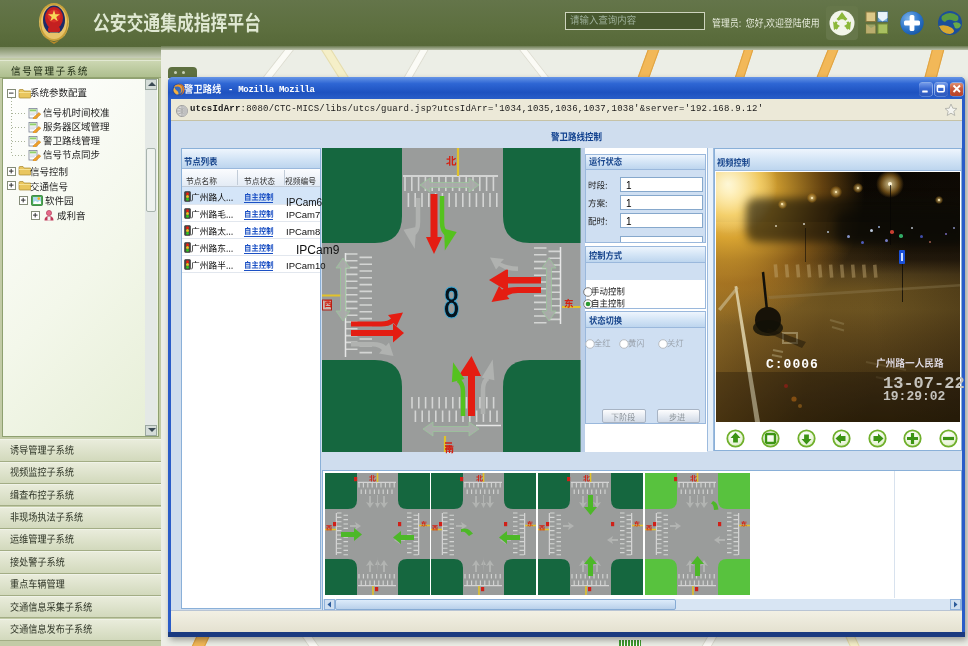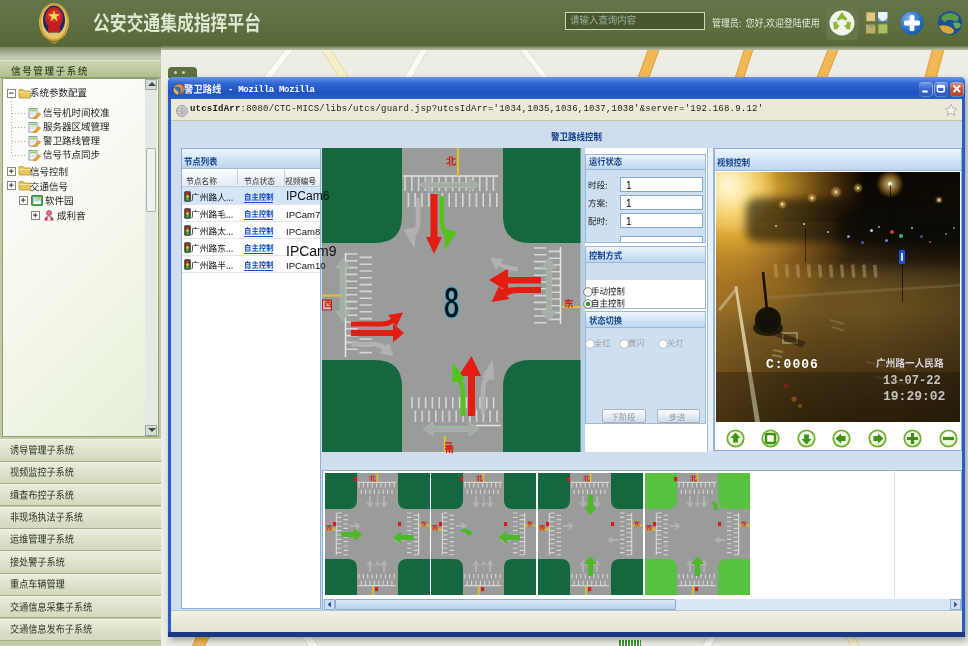--- a/index.html
+++ b/index.html
@@ -953,21 +953,21 @@
     </g>
   </svg>
 <svg style="position:absolute;left:243.5px;top:192.5px;overflow:visible;border-bottom:1px solid #1b50c4;" width="29.568" height="10.5">
     <g fill="#1b50c4" transform="translate(0,7.056) scale(0.007392,-0.0084)">
       <use href="#b81EA" x="0"></use>
       <use href="#b4E3B" x="1000"></use>
       <use href="#b63A7" x="2000"></use>
       <use href="#b5236" x="3000"></use>
     </g>
   </svg>
-<div class="abs" style="left:286px;top:189px;font-size:12px;color:#111">IPCam6</div>
+<div class="abs" style="left:286px;top:197px;font-size:10px;color:#111">IPCam6</div>
 <svg style="position:absolute;left:191px;top:209.5px;overflow:visible;" width="42.2492" height="11.5">
     <g fill="#111" transform="translate(0,7.728) scale(0.00874,-0.0092)">
       <use href="#r5E7F" x="0"></use>
       <use href="#r5DDE" x="1000"></use>
       <use href="#r8DEF" x="2000"></use>
       <use href="#r6BDB" x="3000"></use>
       <use href="#r002E" x="4000"></use>
       <use href="#r002E" x="4278"></use>
       <use href="#r002E" x="4556"></use>
     </g>
@@ -1013,21 +1013,21 @@
     </g>
   </svg>
 <svg style="position:absolute;left:243.5px;top:243.5px;overflow:visible;border-bottom:1px solid #1b50c4;" width="29.568" height="10.5">
     <g fill="#1b50c4" transform="translate(0,7.056) scale(0.007392,-0.0084)">
       <use href="#b81EA" x="0"></use>
       <use href="#b4E3B" x="1000"></use>
       <use href="#b63A7" x="2000"></use>
       <use href="#b5236" x="3000"></use>
     </g>
   </svg>
-<div class="abs" style="left:286px;top:242.5px;font-size:14px;color:#111">IPCam9</div>
+<div class="abs" style="left:296px;top:242.5px;font-size:12px;color:#111">IPCam9</div>
 <svg style="position:absolute;left:191px;top:260.5px;overflow:visible;" width="42.2492" height="11.5">
     <g fill="#111" transform="translate(0,7.728) scale(0.00874,-0.0092)">
       <use href="#r5E7F" x="0"></use>
       <use href="#r5DDE" x="1000"></use>
       <use href="#r8DEF" x="2000"></use>
       <use href="#r534A" x="3000"></use>
       <use href="#r002E" x="4000"></use>
       <use href="#r002E" x="4278"></use>
       <use href="#r002E" x="4556"></use>
     </g>
@@ -1146,21 +1146,21 @@
       <use href="#b5E7F" x="0"></use>
       <use href="#b5DDE" x="1000"></use>
       <use href="#b8DEF" x="2000"></use>
       <use href="#b4E00" x="3000"></use>
       <use href="#b4EBA" x="4000"></use>
       <use href="#b6C11" x="5000"></use>
       <use href="#b8DEF" x="6000"></use>
     </g>
   </svg>
 <div class="abs" style="left:766px;top:357px;font-family:'Liberation Mono',monospace;font-size:13px;font-weight:bold;color:#fff;letter-spacing:1px">C:0006</div>
-<div class="abs" style="left:883px;top:374px;font-family:'Liberation Mono',monospace;font-size:12px;font-weight:bold;color:#c4c2bc">13-07-22</div>
+<div class="abs" style="left:883px;top:374px;font-family:'Liberation Mono',monospace;font-size:17px;font-weight:bold;color:#c4c2bc">13-07-22</div>
 <div class="abs" style="left:883px;top:389px;font-family:'Liberation Mono',monospace;font-size:13px;font-weight:bold;color:#c4c2bc">19:29:02</div>
 <svg width="0" height="0" style="position:absolute">
     <defs>
       <path id="r8BF7" d="M107 772C159 725 225 659 256 617L307 670C276 711 208 773 155 818ZM42 526L42 454L192 454L192 88C192 44 162 14 144 2C157 -13 177 -44 184 -62C198 -41 224 -20 393 110C385 125 373 154 368 174L264 96L264 526ZM494 212L808 212L808 130L494 130ZM494 265L494 342L808 342L808 265ZM614 840L614 762L382 762L382 704L614 704L614 640L407 640L407 585L614 585L614 516L352 516L352 458L960 458L960 516L688 516L688 585L899 585L899 640L688 640L688 704L929 704L929 762L688 762L688 840ZM424 400L424 -79L494 -79L494 75L808 75L808 5C808 -7 803 -11 790 -12C776 -13 728 -13 677 -11C687 -29 696 -57 699 -76C770 -76 816 -76 843 -64C872 -53 880 -33 880 4L880 400Z"></path>
       <path id="r8F93" d="M734 447L734 85L793 85L793 447ZM861 484L861 5C861 -6 857 -9 846 -10C833 -10 793 -10 747 -9C757 -27 765 -54 767 -71C826 -71 866 -70 890 -60C915 -49 922 -31 922 5L922 484ZM71 330C79 338 108 344 140 344L219 344L219 206C152 190 90 176 42 167L59 96L219 137L219 -79L285 -79L285 154L368 176L362 239L285 221L285 344L365 344L365 413L285 413L285 565L219 565L219 413L132 413C158 483 183 566 203 652L367 652L367 720L217 720C225 756 231 792 236 827L166 839C162 800 157 759 150 720L47 720L47 652L137 652C119 569 100 501 91 475C77 430 65 398 48 393C56 376 67 344 71 330ZM659 843C593 738 469 639 348 583C366 568 386 545 397 527C424 541 451 557 477 574L477 532L847 532L847 581C872 566 899 551 926 537C935 557 956 581 974 596C869 641 774 698 698 783L720 816ZM506 594C562 635 615 683 659 734C710 678 765 633 826 594ZM614 406L614 327L477 327L477 406ZM415 466L415 -76L477 -76L477 130L614 130L614 -1C614 -10 612 -12 604 -13C594 -13 568 -13 537 -12C546 -30 554 -57 556 -74C599 -74 630 -74 651 -63C672 -52 677 -33 677 -1L677 466ZM477 269L614 269L614 187L477 187Z"></path>
       <path id="r5165" d="M295 755C361 709 412 653 456 591C391 306 266 103 41 -13C61 -27 96 -58 110 -73C313 45 441 229 517 491C627 289 698 58 927 -70C931 -46 951 -6 964 15C631 214 661 590 341 819Z"></path>
       <path id="r67E5" d="M295 218L700 218L700 134L295 134ZM295 352L700 352L700 270L295 270ZM221 406L221 80L778 80L778 406ZM74 20L74 -48L930 -48L930 20ZM460 840L460 713L57 713L57 647L379 647C293 552 159 466 36 424C52 410 74 382 85 364C221 418 369 523 460 642L460 437L534 437L534 643C626 527 776 423 914 372C925 391 947 420 964 434C838 473 702 556 615 647L944 647L944 713L534 713L534 840Z"></path>
       <path id="r8BE2" d="M114 775C163 729 223 664 251 622L305 672C277 713 215 775 166 819ZM42 527L42 454L183 454L183 111C183 66 153 37 135 24C148 10 168 -22 174 -40C189 -20 216 2 385 129C378 143 366 171 360 192L256 116L256 527ZM506 840C464 713 394 587 312 506C331 495 363 471 377 457C417 502 457 558 492 621L866 621C853 203 837 46 804 10C793 -3 783 -6 763 -6C740 -6 686 -6 625 -1C638 -21 647 -53 649 -74C703 -76 760 -78 792 -74C826 -71 849 -62 871 -33C910 16 925 176 940 650C941 662 941 690 941 690L529 690C549 732 567 776 583 820ZM672 292L672 184L499 184L499 292ZM672 353L499 353L499 460L672 460ZM430 523L430 61L499 61L499 122L739 122L739 523Z"></path>
       <path id="r5185" d="M99 669L99 -82L173 -82L173 595L462 595C457 463 420 298 199 179C217 166 242 138 253 122C388 201 460 296 498 392C590 307 691 203 742 135L804 184C742 259 620 376 521 464C531 509 536 553 538 595L829 595L829 20C829 2 824 -4 804 -5C784 -5 716 -6 645 -3C656 -24 668 -58 671 -79C761 -79 823 -79 858 -67C892 -54 903 -30 903 19L903 669L539 669L539 840L463 840L463 669Z"></path>
       <path id="r5BB9" d="M331 632C274 559 180 488 89 443C105 430 131 400 142 386C233 438 336 521 402 609ZM587 588C679 531 792 445 846 388L900 438C843 495 728 577 637 631ZM495 544C400 396 222 271 37 202C55 186 75 160 86 142C132 161 177 182 220 207L220 -81L293 -81L293 -47L705 -47L705 -77L781 -77L781 219C822 196 866 174 911 154C921 176 942 201 960 217C798 281 655 360 542 489L560 515ZM293 20L293 188L705 188L705 20ZM298 255C375 307 445 368 502 436C569 362 641 304 719 255ZM433 829C447 805 462 775 474 748L83 748L83 566L156 566L156 679L841 679L841 566L918 566L918 748L561 748C549 779 529 817 510 847Z"></path>

